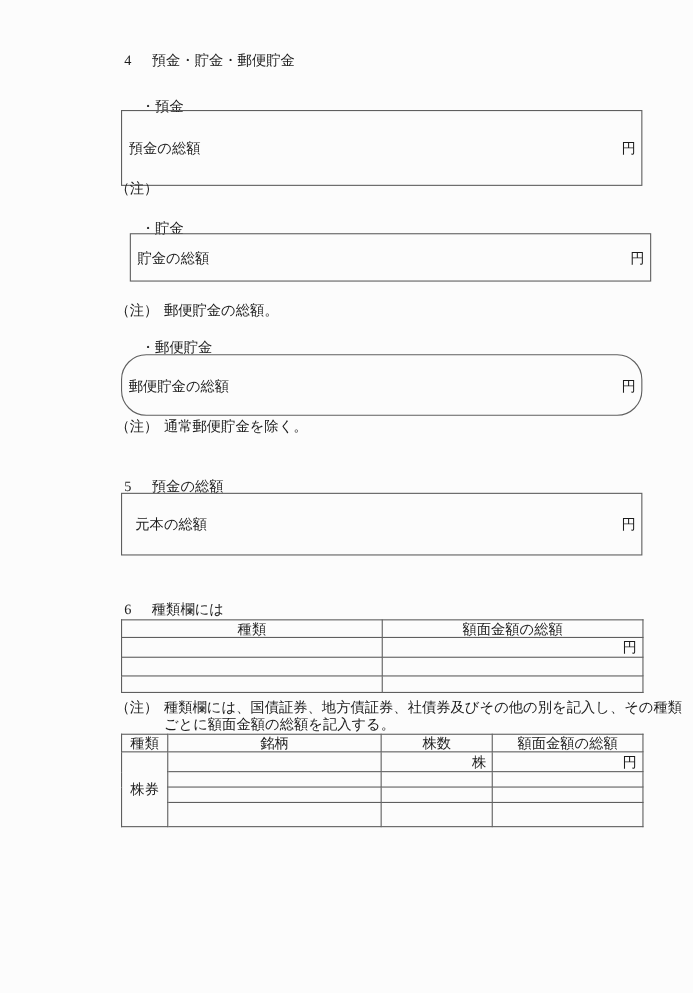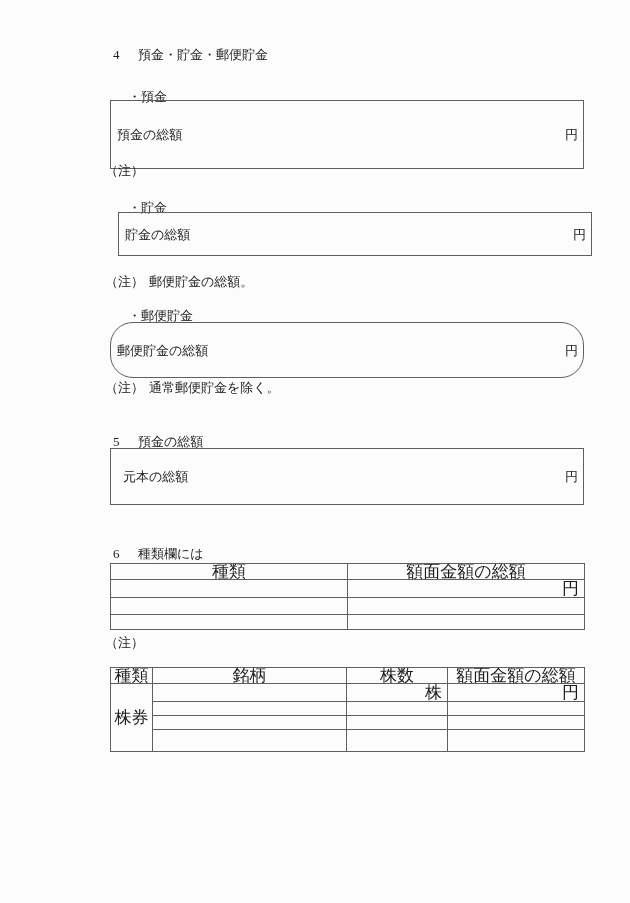--- a/index.html
+++ b/index.html
@@ -29,21 +29,21 @@
   .note .nl { margin-right: 5px; white-space: nowrap; }
   .note .nt div { line-height: 16px; }
   table {
     border-collapse: collapse;
     table-layout: fixed;
     background: transparent;
   }
   td {
     border: 1px solid #5f5f5f;
     padding: 0;
-    font-size: 17px;
+    font-size: 13px;
     line-height: 14px;
     overflow: hidden;
     vertical-align: middle;
   }
   td.c { text-align: center; }
   td.r { text-align: right; padding-right: 5px; }
   .t1 .hr td { height: 15px; }
   .t1 .r1 td { height: 17px; }
   .t1 .r2 td { height: 16px; }
   .t1 .r3 td { height: 14px; }
@@ -125,20 +125,22 @@
   <tr class="r3">
     <td></td>
     <td></td>
   </tr>
 </tbody>
   </table>
 
 <div class="abs note" style="left:105px; top:635px;">
   <span class="nl">（注）</span>
   <span class="nt">
+    <div>種類欄には、国債証券、地方債証券、社債券及びその他の別を記入し、その種類</div>
+    <div>ごとに額面金額の総額を記入する。</div>
   </span>
 </div>
 
 <table class="abs t2" style="left:110px; top:667px; width:474px;">
   <colgroup>
       <col style="width:42px">
       <col style="width:194px">
       <col style="width:101px">
       <col style="width:137px">
     </colgroup>

